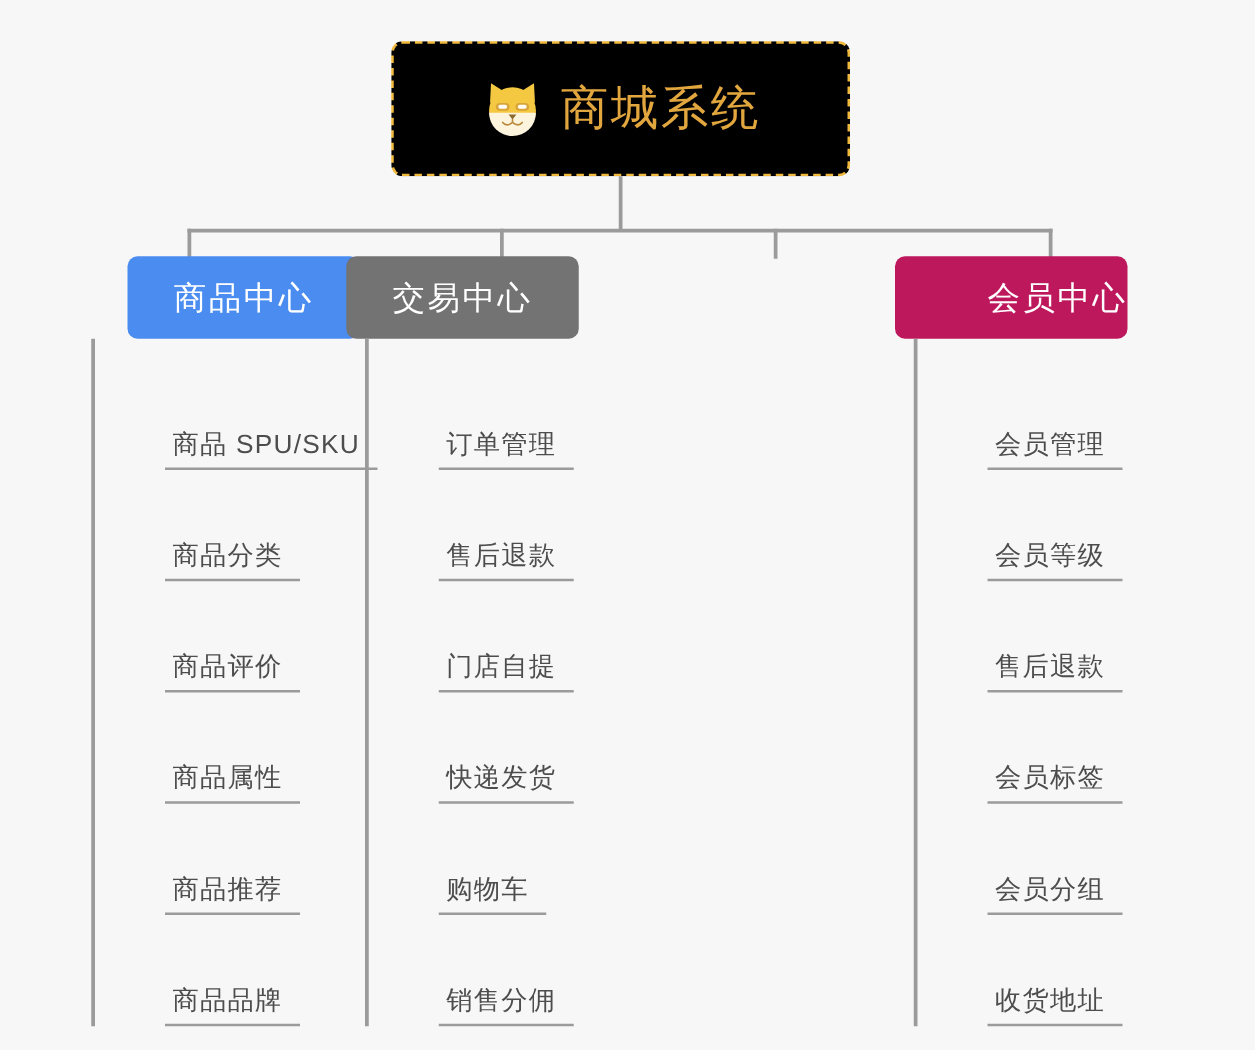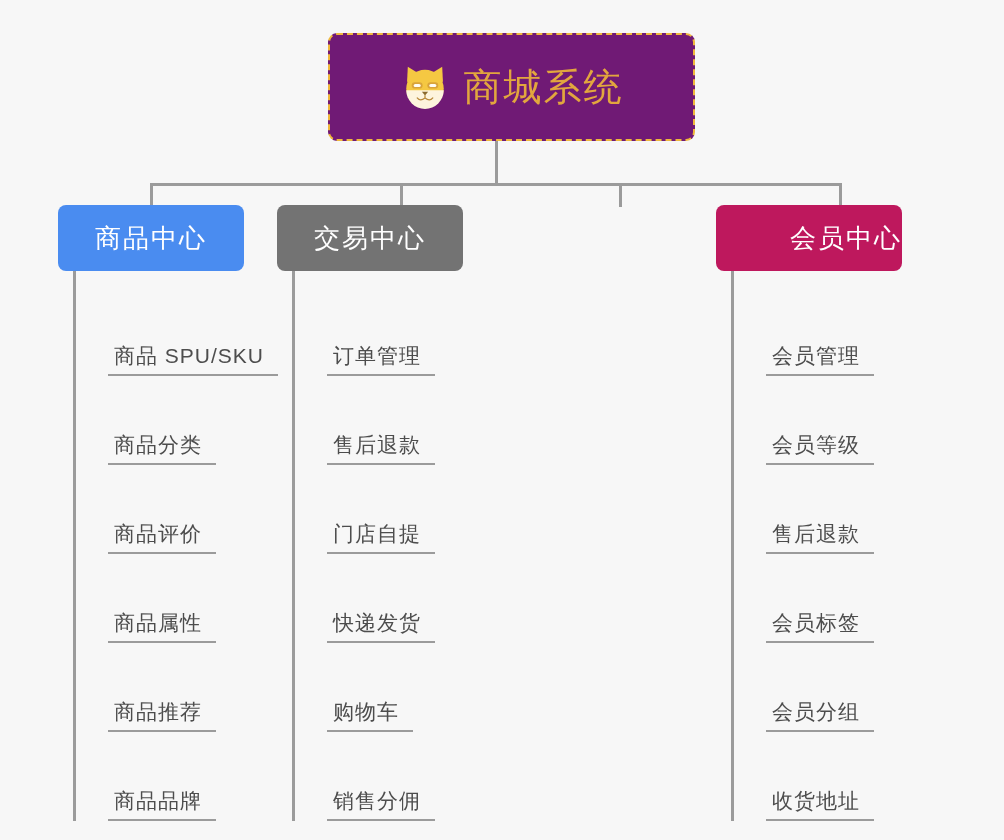--- a/index.html
+++ b/index.html
@@ -15,25 +15,25 @@
   #mindmap {
     position: relative;
     width: 1004px;
     height: 840px;
     background: #f7f7f7;
   }
 
   
   .root-node {
     position: absolute;
-    left: 328px;
+    left: 313px;
     top: 33px;
     width: 367px;
     height: 108px;
-    background: #701a75;
+    background: #000000;
     border: 2px dashed #f0b83c;
     border-radius: 9px;
     display: flex;
     align-items: center;
     justify-content: center;
     gap: 14px;
   }
   .root-emoji {
     width: 50px;
     height: 50px;
@@ -86,20 +86,21 @@
     letter-spacing: 2px;
     white-space: nowrap;
   }
 
   
   .leaf-list {
     position: relative;
     margin-left: 15px;
     padding-top: 16px;
     border-left: 3px solid #9b9b9b;
+    padding-left: 24px;
   }
 
   .leaf-item {
     position: relative;
     height: 89px;
     display: flex;
     align-items: flex-end;
   }
   .leaf-label {
     display: inline-block;
@@ -145,21 +146,21 @@
   <div class="conn conn-h" style="left: 150px; top: 183px; width: 692px; background: rgb(155, 155, 155);"></div>
 
   <div class="conn conn-v" style="left: 150px; top: 183px; height: 24px; background: rgb(155, 155, 155);"></div>
   <div class="conn conn-v" style="left: 400px; top: 183px; height: 24px; background: rgb(155, 155, 155);"></div>
   <div class="conn conn-v" style="left: 619px; top: 183px; height: 24px; background: rgb(155, 155, 155);"></div>
   <div class="conn conn-v" style="left: 839px; top: 183px; height: 24px; background: rgb(155, 155, 155);"></div>
 
   <div class="columns">
 
     <div class="column col-0">
-      <div class="branch-header" style="background: rgb(74, 140, 240);">
+      <div class="branch-header" style="background: rgb(74, 140, 240); margin-left: 44px;">
         <span>商品中心</span>
       </div>
       <div class="leaf-list">
         <div class="leaf-item">
             <span class="leaf-label">商品 SPU/SKU</span>
           </div>
         <div class="leaf-item">
             <span class="leaf-label">商品分类</span>
           </div>
         <div class="leaf-item">

